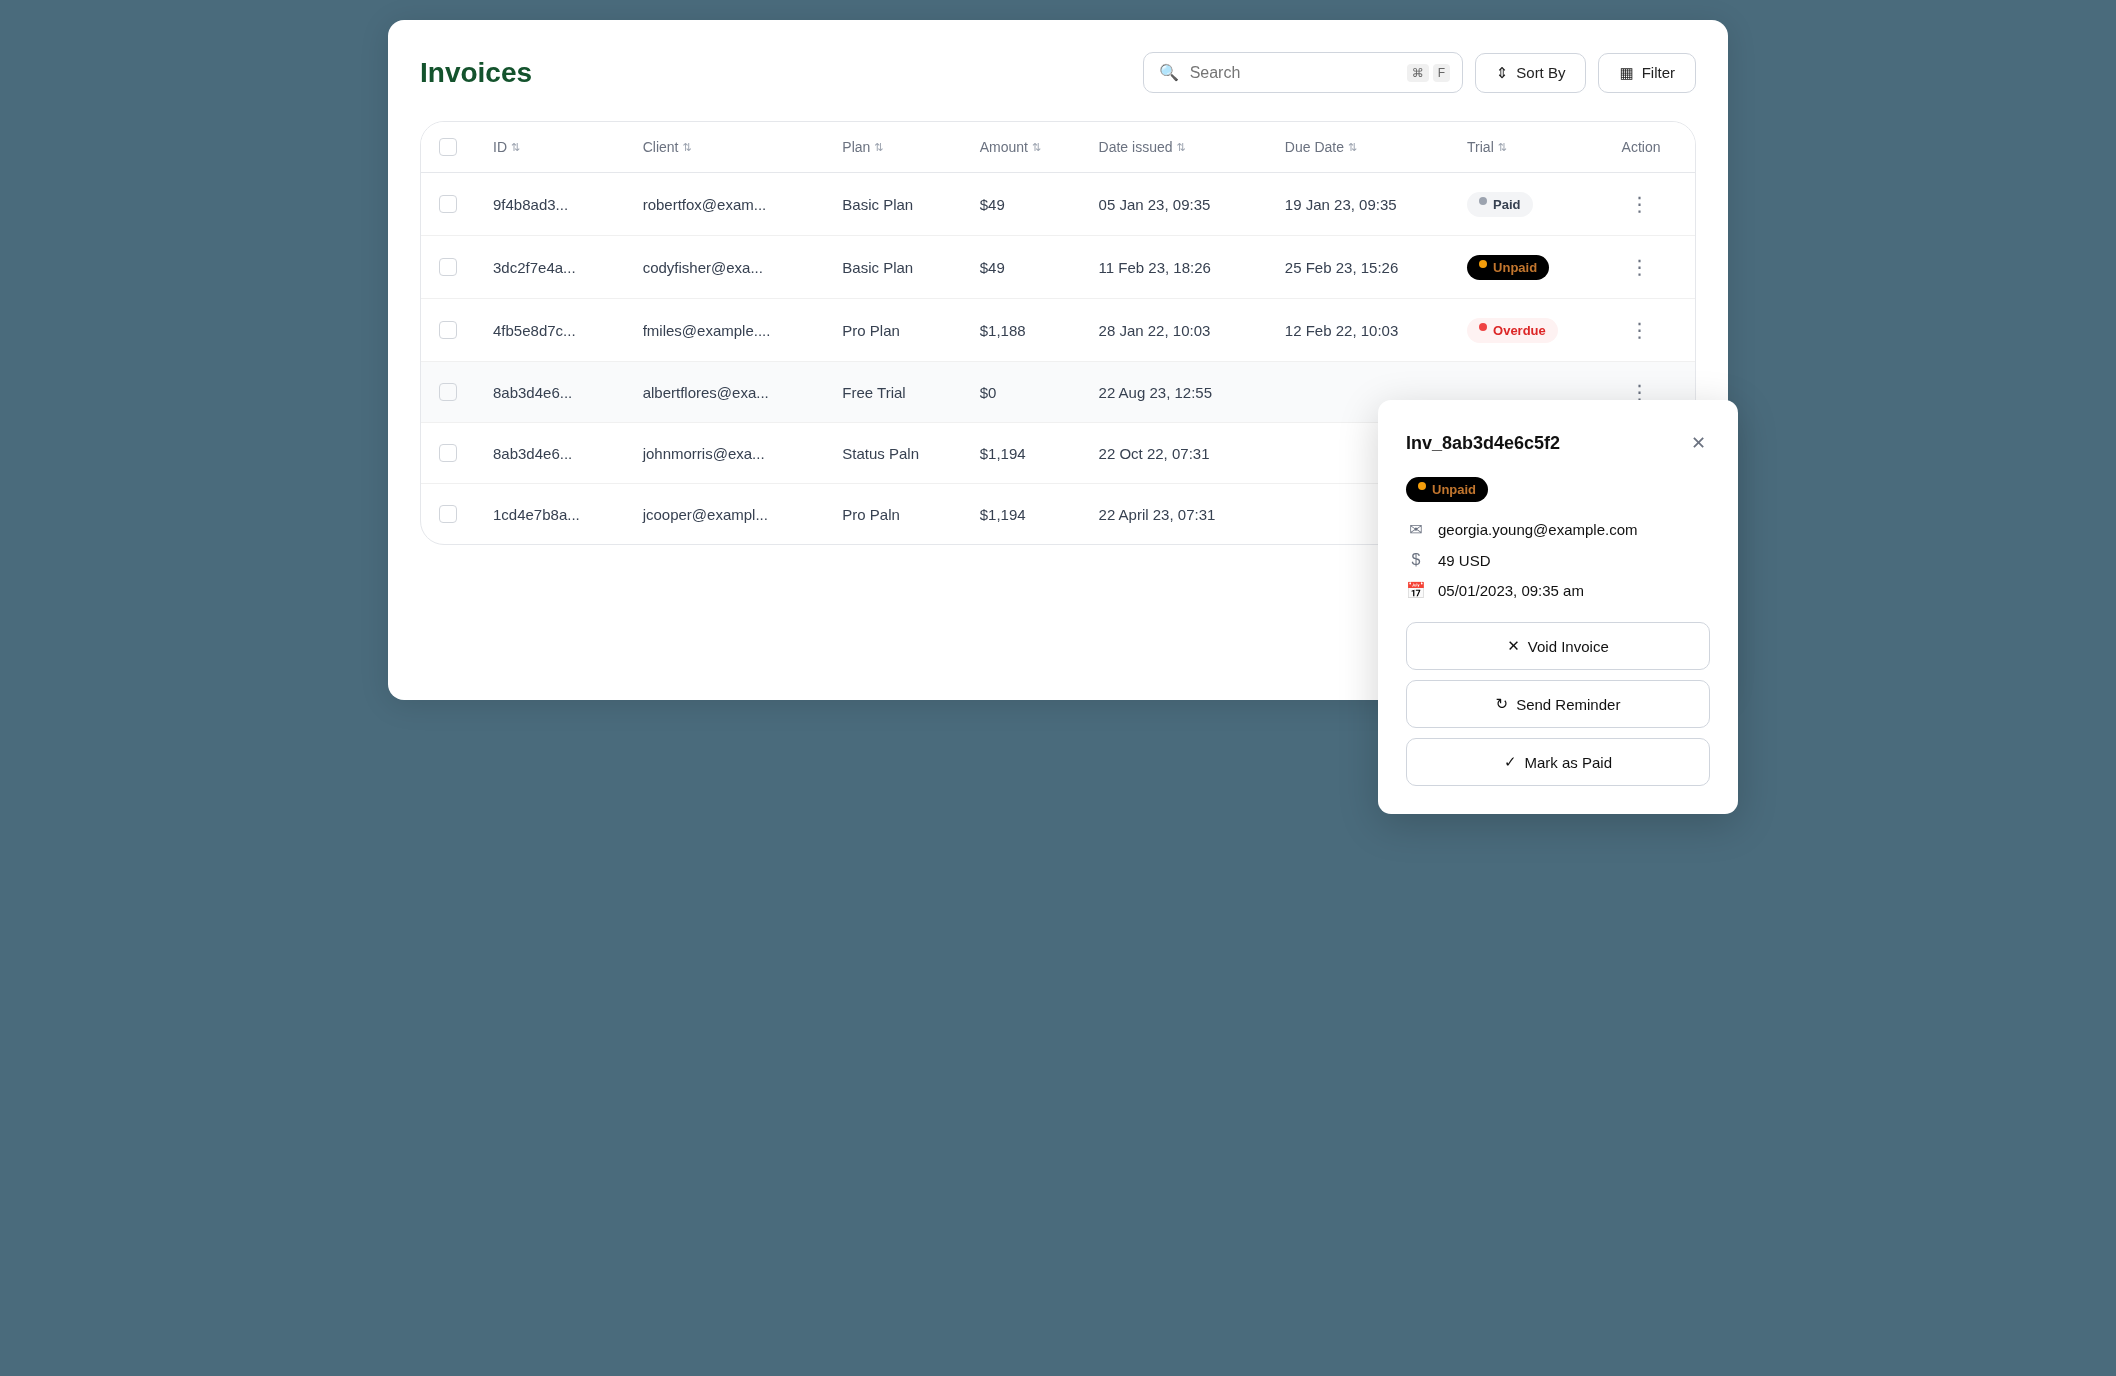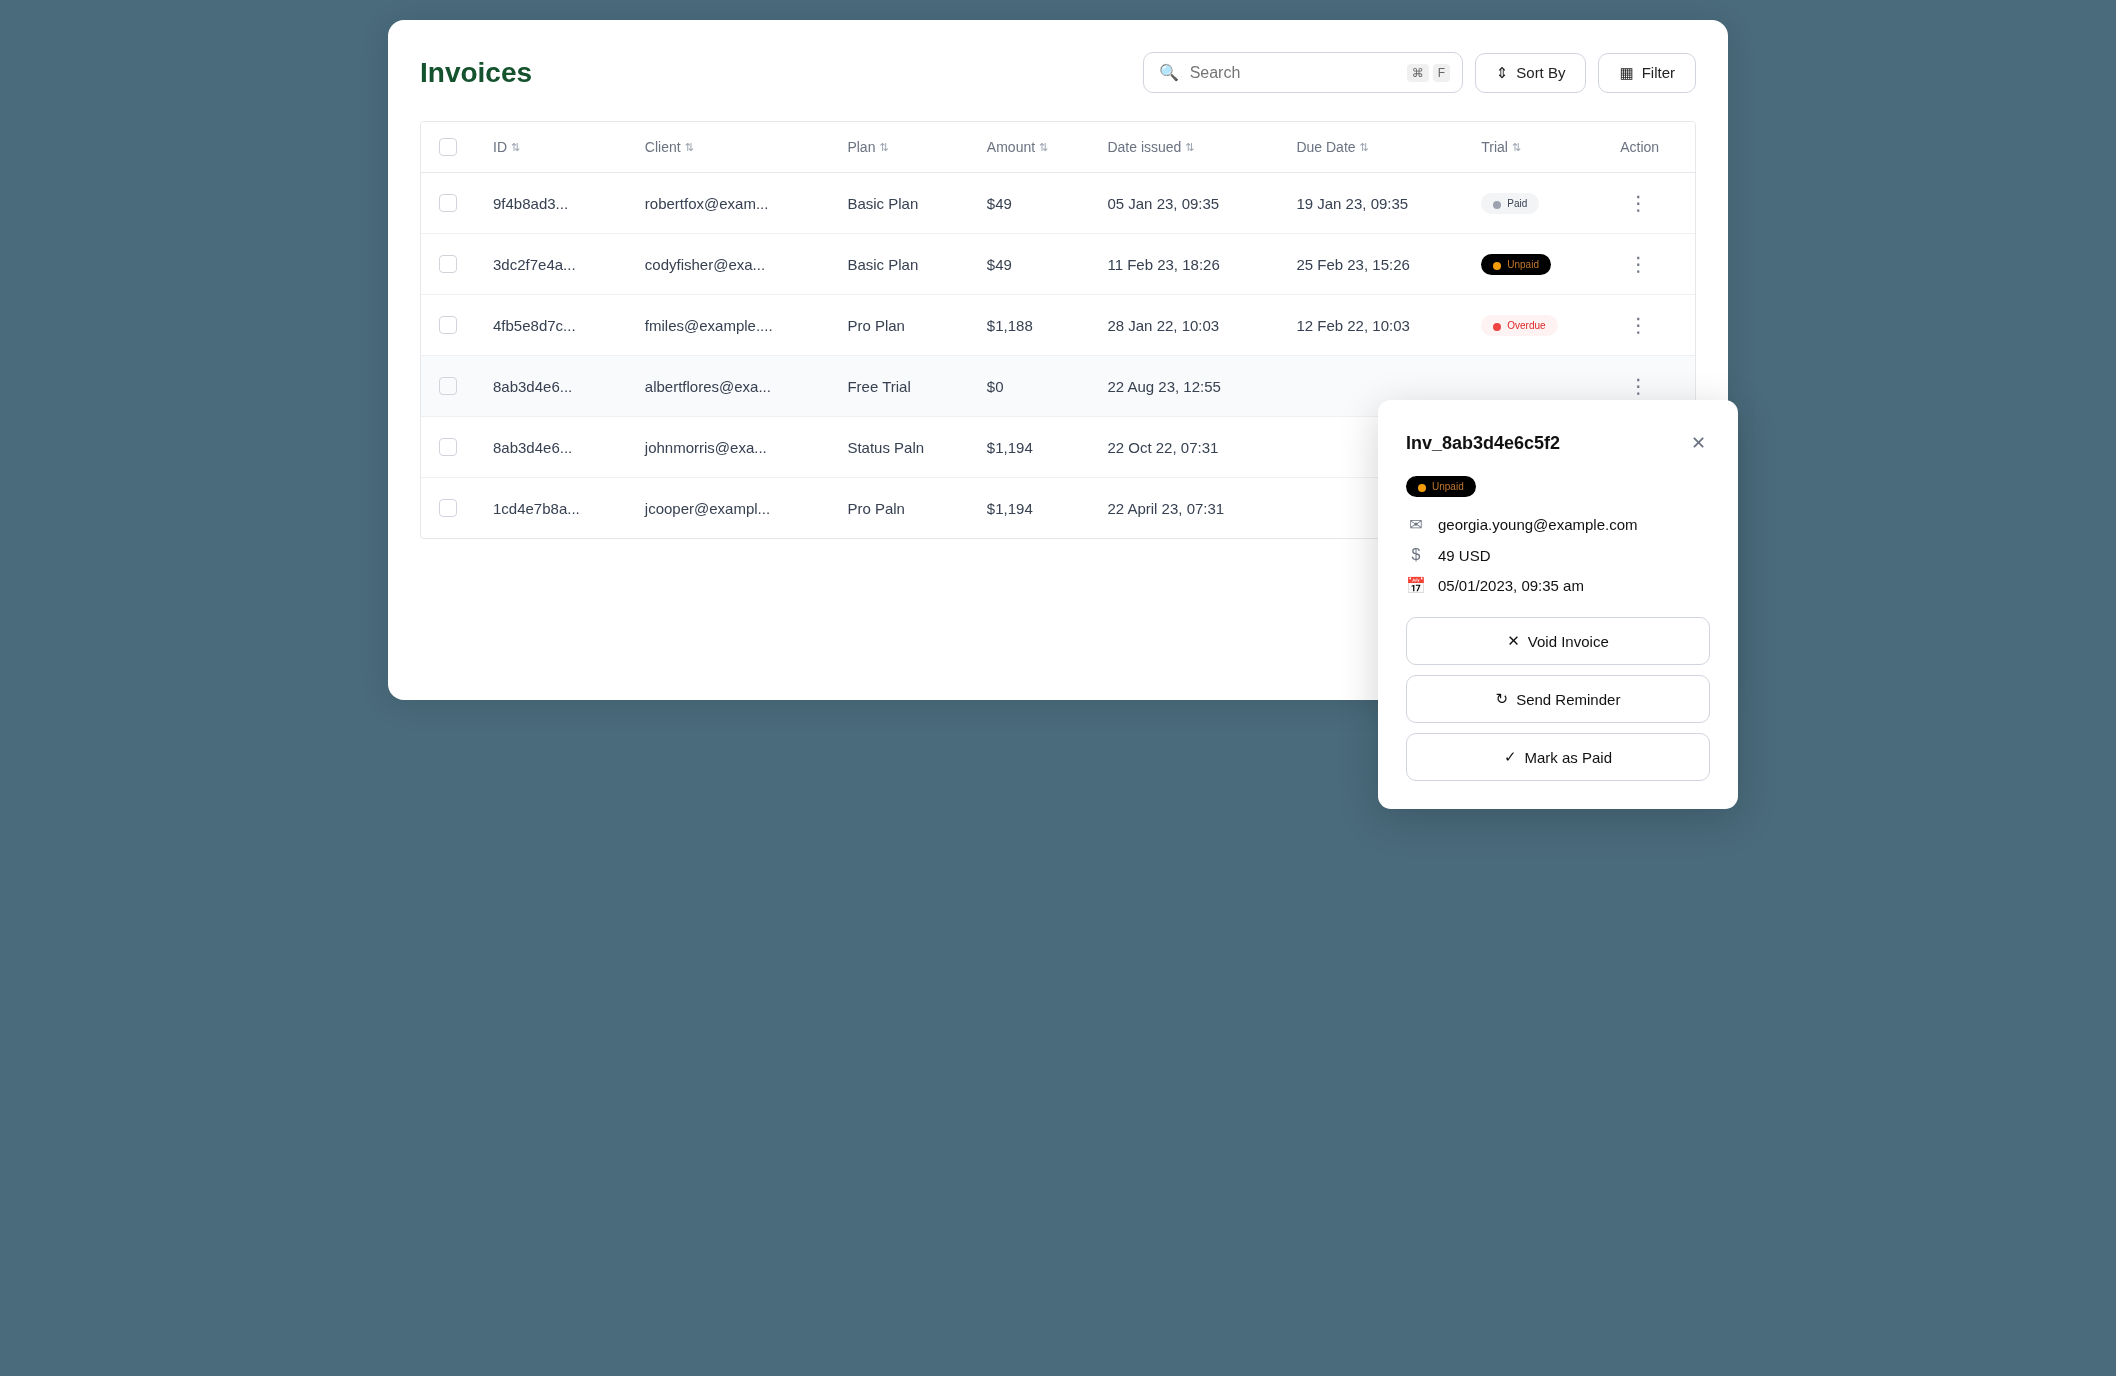--- a/index.html
+++ b/index.html
@@ -80,21 +80,21 @@
       font-weight: 500;
       background: #fff;
       cursor: pointer;
       color: #222;
     }
 
     
     .table-container {
       width: 100%;
       border: 1.5px solid #e5e7eb;
-      border-radius: 4px;
+      border-radius: 24px;
       overflow: hidden;
     }
     table {
       width: 100%;
       border-collapse: collapse;
     }
     thead tr {
       background: #fff;
       border-bottom: 1.5px solid #e5e7eb;
     }
@@ -127,26 +127,26 @@
       width: 18px;
       height: 18px;
       border: 1.5px solid #d1d5db;
       border-radius: 4px;
       cursor: pointer;
     }
 
     
     .badge {
       display: inline-flex;
-      align-items: flex-end;
+      align-items: flex-start;
       gap: 6px;
       padding: 5px 12px;
       border-radius: 999px;
-      font-size: 10px;
-      font-weight: 400;
+      font-size: 13px;
+      font-weight: 700;
     }
     .badge-dot {
       width: 8px;
       height: 8px;
       border-radius: 50%;
     }
     .badge-paid { background: #f3f4f6; color: #374151; }
     .badge-paid .badge-dot { background: #9ca3af; }
     .badge-unpaid { background: #000000; color: #c2762e; }
     .badge-unpaid .badge-dot { background: #f59e0b; }

